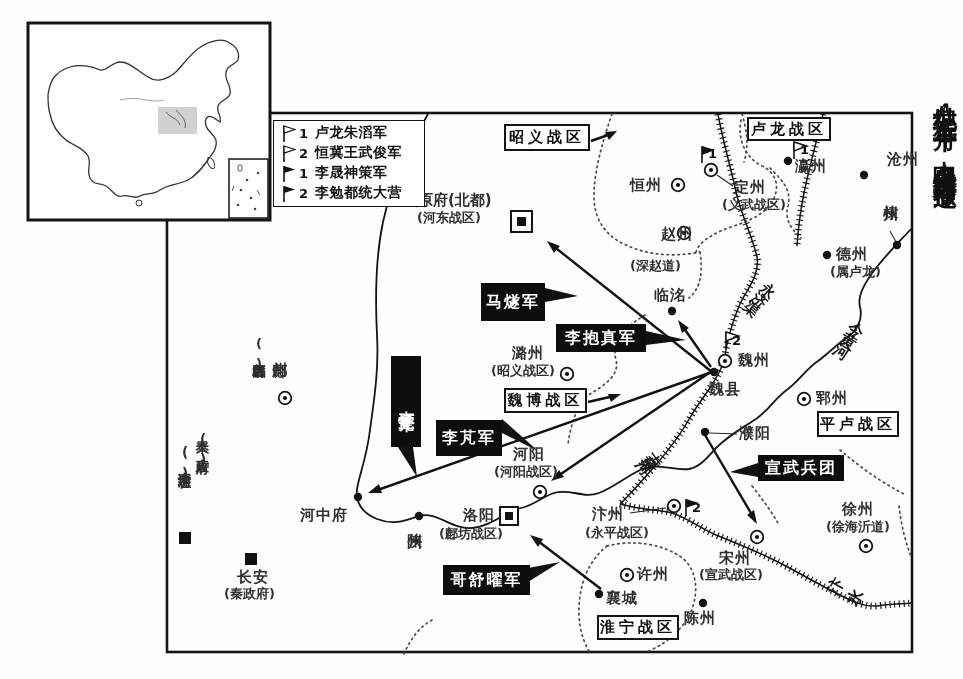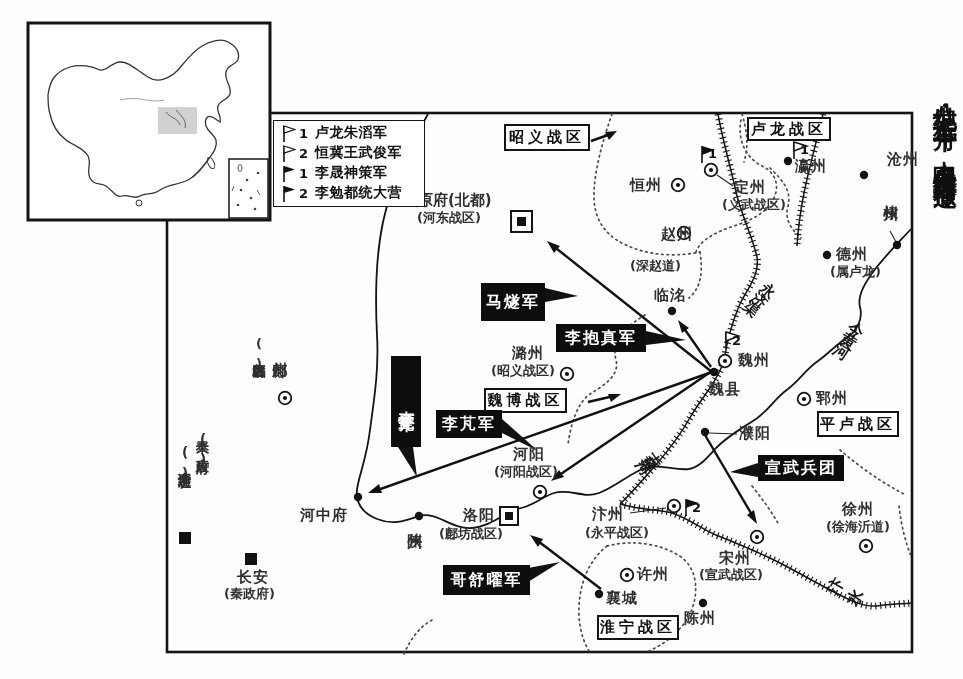--- a/index.html
+++ b/index.html
@@ -275,30 +275,30 @@
           <line x1="3" y1="18" x2="3" y2="2" stroke="#111" stroke-width="1.6"></line>
           <polygon points="3,2 14,5.5 3,9" fill="#111"></polygon>
         </svg>
     <span class="lnum">2</span>
     <span class="llabel">李勉都统大营</span>
   </div>
 </div>
 
 <div class="zonebox" style="left:504px;top:124px;width:86px;height:27px;">昭义战区</div>
 <div class="zonebox" style="left:747px;top:117px;width:84px;height:24px;">卢龙战区</div>
-<div class="zonebox" style="left:484px;top:388px;width:83px;height:25px;">魏博战区</div>
+<div class="zonebox" style="left:504px;top:388px;width:83px;height:25px;">魏博战区</div>
 <div class="zonebox" style="left:817px;top:411px;width:82px;height:26px;">平卢战区</div>
 <div class="zonebox" style="left:597px;top:615px;width:82px;height:25px;">淮宁战区</div>
 
 <div class="armybox" style="left:481px;top:283px;width:64px;height:38px;">马燧军</div>
 <div class="armybox" style="left:556px;top:324px;width:90px;height:28px;">李抱真军</div>
 <div class="armybox" style="left:391px;top:356px;width:30px;height:91px;">
       <span class="vin">李怀光军</span>
     </div>
-<div class="armybox" style="left:436px;top:410px;width:66px;height:28px;">李芃军</div>
+<div class="armybox" style="left:436px;top:420px;width:66px;height:36px;">李芃军</div>
 <div class="armybox" style="left:443px;top:565px;width:87px;height:30px;">哥舒曜军</div>
 <div class="armybox" style="left:758px;top:455px;width:86px;height:26px;">宣武兵团</div>
 
 <div class="riverlbl" style="left:775px;top:268px;font-size:15px;letter-spacing:13px;transform:rotate(42deg);">永济渠</div>
 <div class="riverlbl" style="left:858px;top:306px;font-size:16px;letter-spacing:13px;transform:rotate(33deg);">今黄河</div>
 <div class="riverlbl" style="left:664px;top:441px;font-size:15px;letter-spacing:6px;transform:rotate(55deg);">古黄河</div>
 <div class="riverlbl" style="left:810px;top:584px;font-size:16px;letter-spacing:24px;transform:rotate(-60deg);">汴水</div>
 
 <div class="flagnum" style="left:708px;top:146px;">1</div>
 <div class="flagnum" style="left:800px;top:142px;">1</div>

